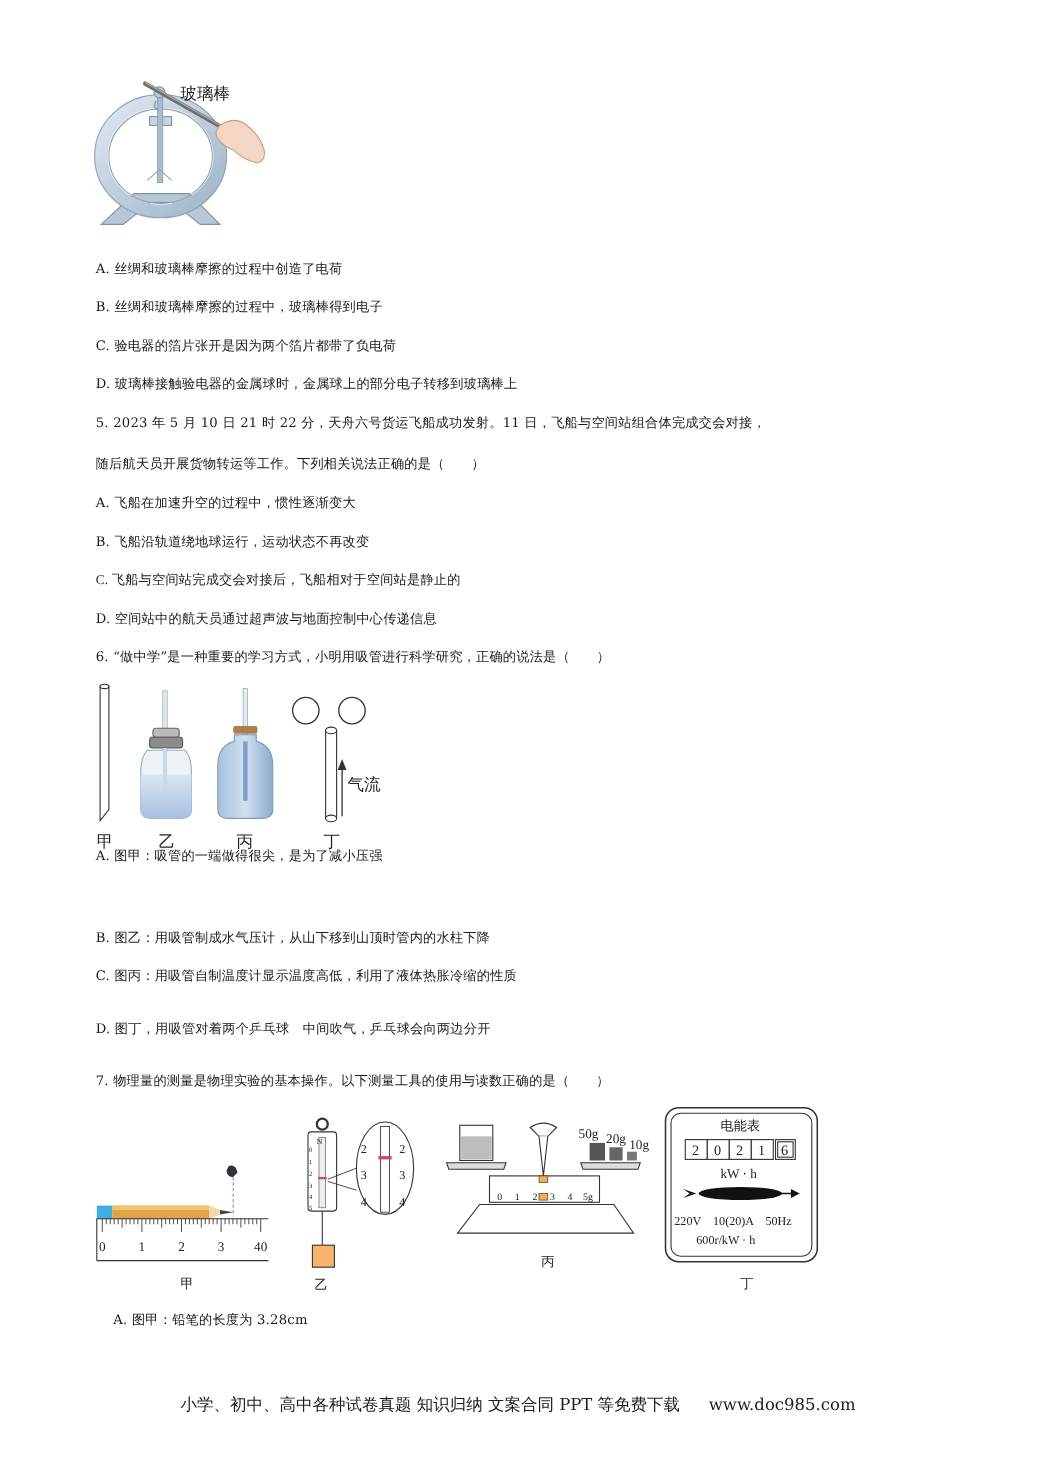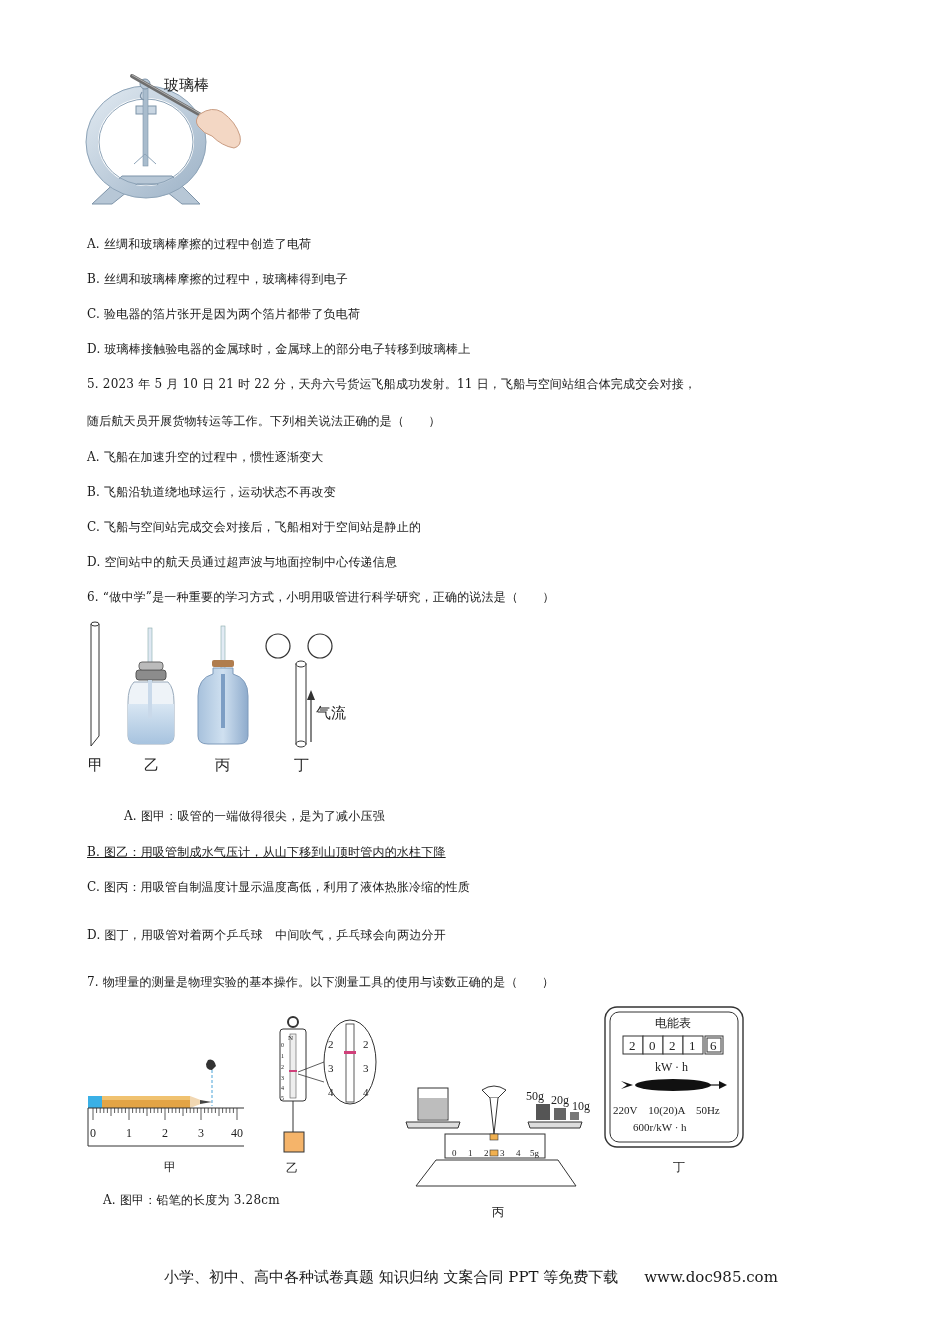--- a/index.html
+++ b/index.html
@@ -48,21 +48,21 @@
 
 <div class="line" style="top:234px;">A. 丝绸和玻璃棒摩擦的过程中创造了电荷</div>
 <div class="line" style="top:269px;">B. 丝绸和玻璃棒摩擦的过程中，玻璃棒得到电子</div>
 <div class="line" style="top:304px;">C. 验电器的箔片张开是因为两个箔片都带了负电荷</div>
 <div class="line" style="top:339px;">D. 玻璃棒接触验电器的金属球时，金属球上的部分电子转移到玻璃棒上</div>
 
 <div class="line" style="top:374px;">5. 2023 年 5 月 10 日 21 时 22 分，天舟六号货运飞船成功发射。11 日，飞船与空间站组合体完成交会对接，</div>
 <div class="line" style="top:411px;">随后航天员开展货物转运等工作。下列相关说法正确的是（　　）</div>
 <div class="line" style="top:447px;">A. 飞船在加速升空的过程中，惯性逐渐变大</div>
 <div class="line" style="top:482px;">B. 飞船沿轨道绕地球运行，运动状态不再改变</div>
-<div class="line" style="top:517px;">C. 飞船与空间站完成交会对接后，飞船相对于空间站是静止的</div>
+<div class="line" style="top:517px;font-family:Liberation Serif, serif;">C. 飞船与空间站完成交会对接后，飞船相对于空间站是静止的</div>
 <div class="line" style="top:552px;">D. 空间站中的航天员通过超声波与地面控制中心传递信息</div>
 
 <div class="line" style="top:587px;">6. “做中学”是一种重要的学习方式，小明用吸管进行科学研究，正确的说法是（　　）</div>
 
 <div class="fig" style="left:82px; top:618px; width:290px; height:160px;">
   <svg width="290" height="160" viewBox="0 0 290 160">
     <defs>
       <linearGradient id="water" x1="0" y1="0" x2="0" y2="1">
         <stop offset="0" stop-color="#d8e6f3"></stop>
           <stop offset="1" stop-color="#a7c3df"></stop>
@@ -105,22 +105,22 @@
       <path d="M225,82 L229,72 L233,82 Z" fill="#333"></path>
       <text x="234" y="100" font-size="15" fill="#222">气流</text>
     </g>
     <text x="6" y="152" font-size="15" fill="#222">甲</text>
     <text x="62" y="152" font-size="15" fill="#222">乙</text>
     <text x="133" y="152" font-size="15" fill="#222">丙</text>
     <text x="212" y="152" font-size="15" fill="#222">丁</text>
   </svg>
 </div>
 
-<div class="line" style="top:806px;margin-left:37px;">A. 图甲：吸管的一端做得很尖，是为了减小压强</div>
-<div class="line" style="top:842px;text-decoration:underline;">B. 图乙：用吸管制成水气压计，从山下移到山顶时管内的水柱下降</div>
+<div class="line" style="top:768px;">A. 图甲：吸管的一端做得很尖，是为了减小压强</div>
+<div class="line" style="top:842px;">B. 图乙：用吸管制成水气压计，从山下移到山顶时管内的水柱下降</div>
 <div class="line" style="top:877px;">C. 图丙：用吸管自制温度计显示温度高低，利用了液体热胀冷缩的性质</div>
 <div class="line" style="top:925px;text-align:center;">D. 图丁，用吸管对着两个乒乓球　中间吹气，乒乓球会向两边分开</div>
 
 <div class="line" style="top:972px;">7. 物理量的测量是物理实验的基本操作。以下测量工具的使用与读数正确的是（　　）</div>
 
 <div class="fig" style="left:86px; top:1050px; width:165px; height:125px;">
   <svg width="165" height="125" viewBox="0 0 165 125">
 
     <path d="M122,-8 q6,-2 8,6 l-4,4 q-6,0 -6,-6 z" fill="#333" transform="translate(0,18)"></path>
     <line x1="126" y1="20" x2="126" y2="56" stroke="#4aa3d8" stroke-width="1" stroke-dasharray="3,2"></line>
@@ -209,21 +209,21 @@
     <text x="66" y="60" font-size="11" fill="#222">3</text>
     <text x="101" y="60" font-size="11" fill="#222">3</text>
     <text x="66" y="84" font-size="11" fill="#222">4</text>
     <text x="101" y="84" font-size="11" fill="#222">4</text>
     <line x1="31" y1="89" x2="31" y2="120" stroke="#333"></line>
     <rect x="22" y="120" width="20" height="20" fill="#f5b46a" stroke="#333"></rect>
     <text x="24" y="160" font-size="12" fill="#222">乙</text>
   </svg>
 </div>
 
-<div class="fig" style="left:400px; top:1076px; width:200px; height:145px;">
+<div class="fig" style="left:400px; top:1011px; width:200px; height:145px;">
   <svg width="200" height="145" viewBox="0 0 200 145">
 
     <rect x="18" y="12" width="30" height="32" fill="#fff" stroke="#333"></rect>
     <rect x="19" y="22" width="28" height="21" fill="#bdbdbd"></rect>
 
     <path d="M6,46 L60,46 L58,52 L8,52 Z" fill="#ddd" stroke="#333"></path>
     <path d="M128,46 L182,46 L180,52 L130,52 Z" fill="#ddd" stroke="#333"></path>
 
     <rect x="136" y="28" width="14" height="16" fill="#555"></rect>
     <rect x="154" y="32" width="12" height="12" fill="#666"></rect>

